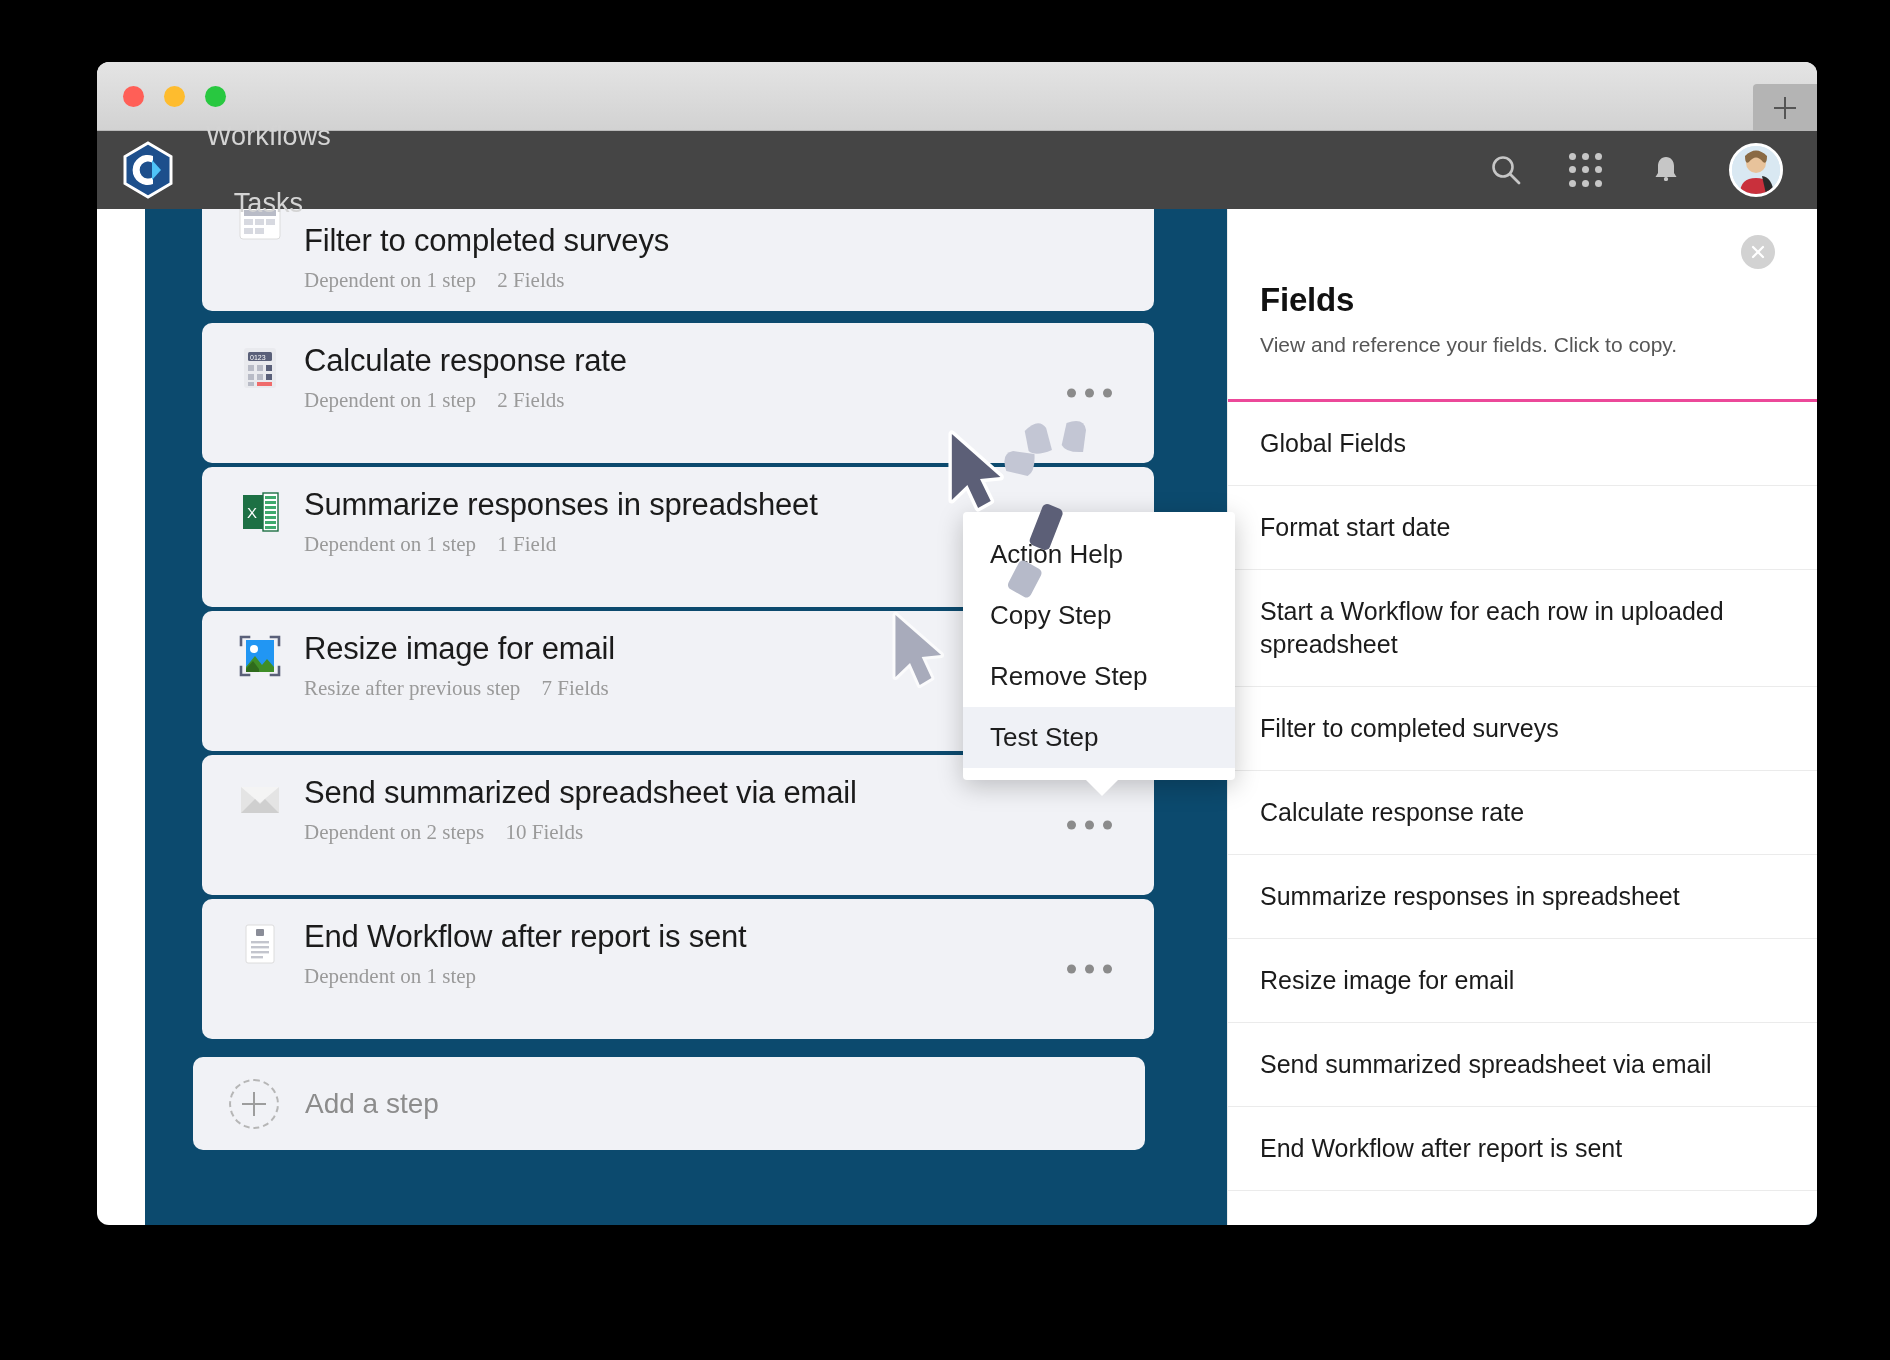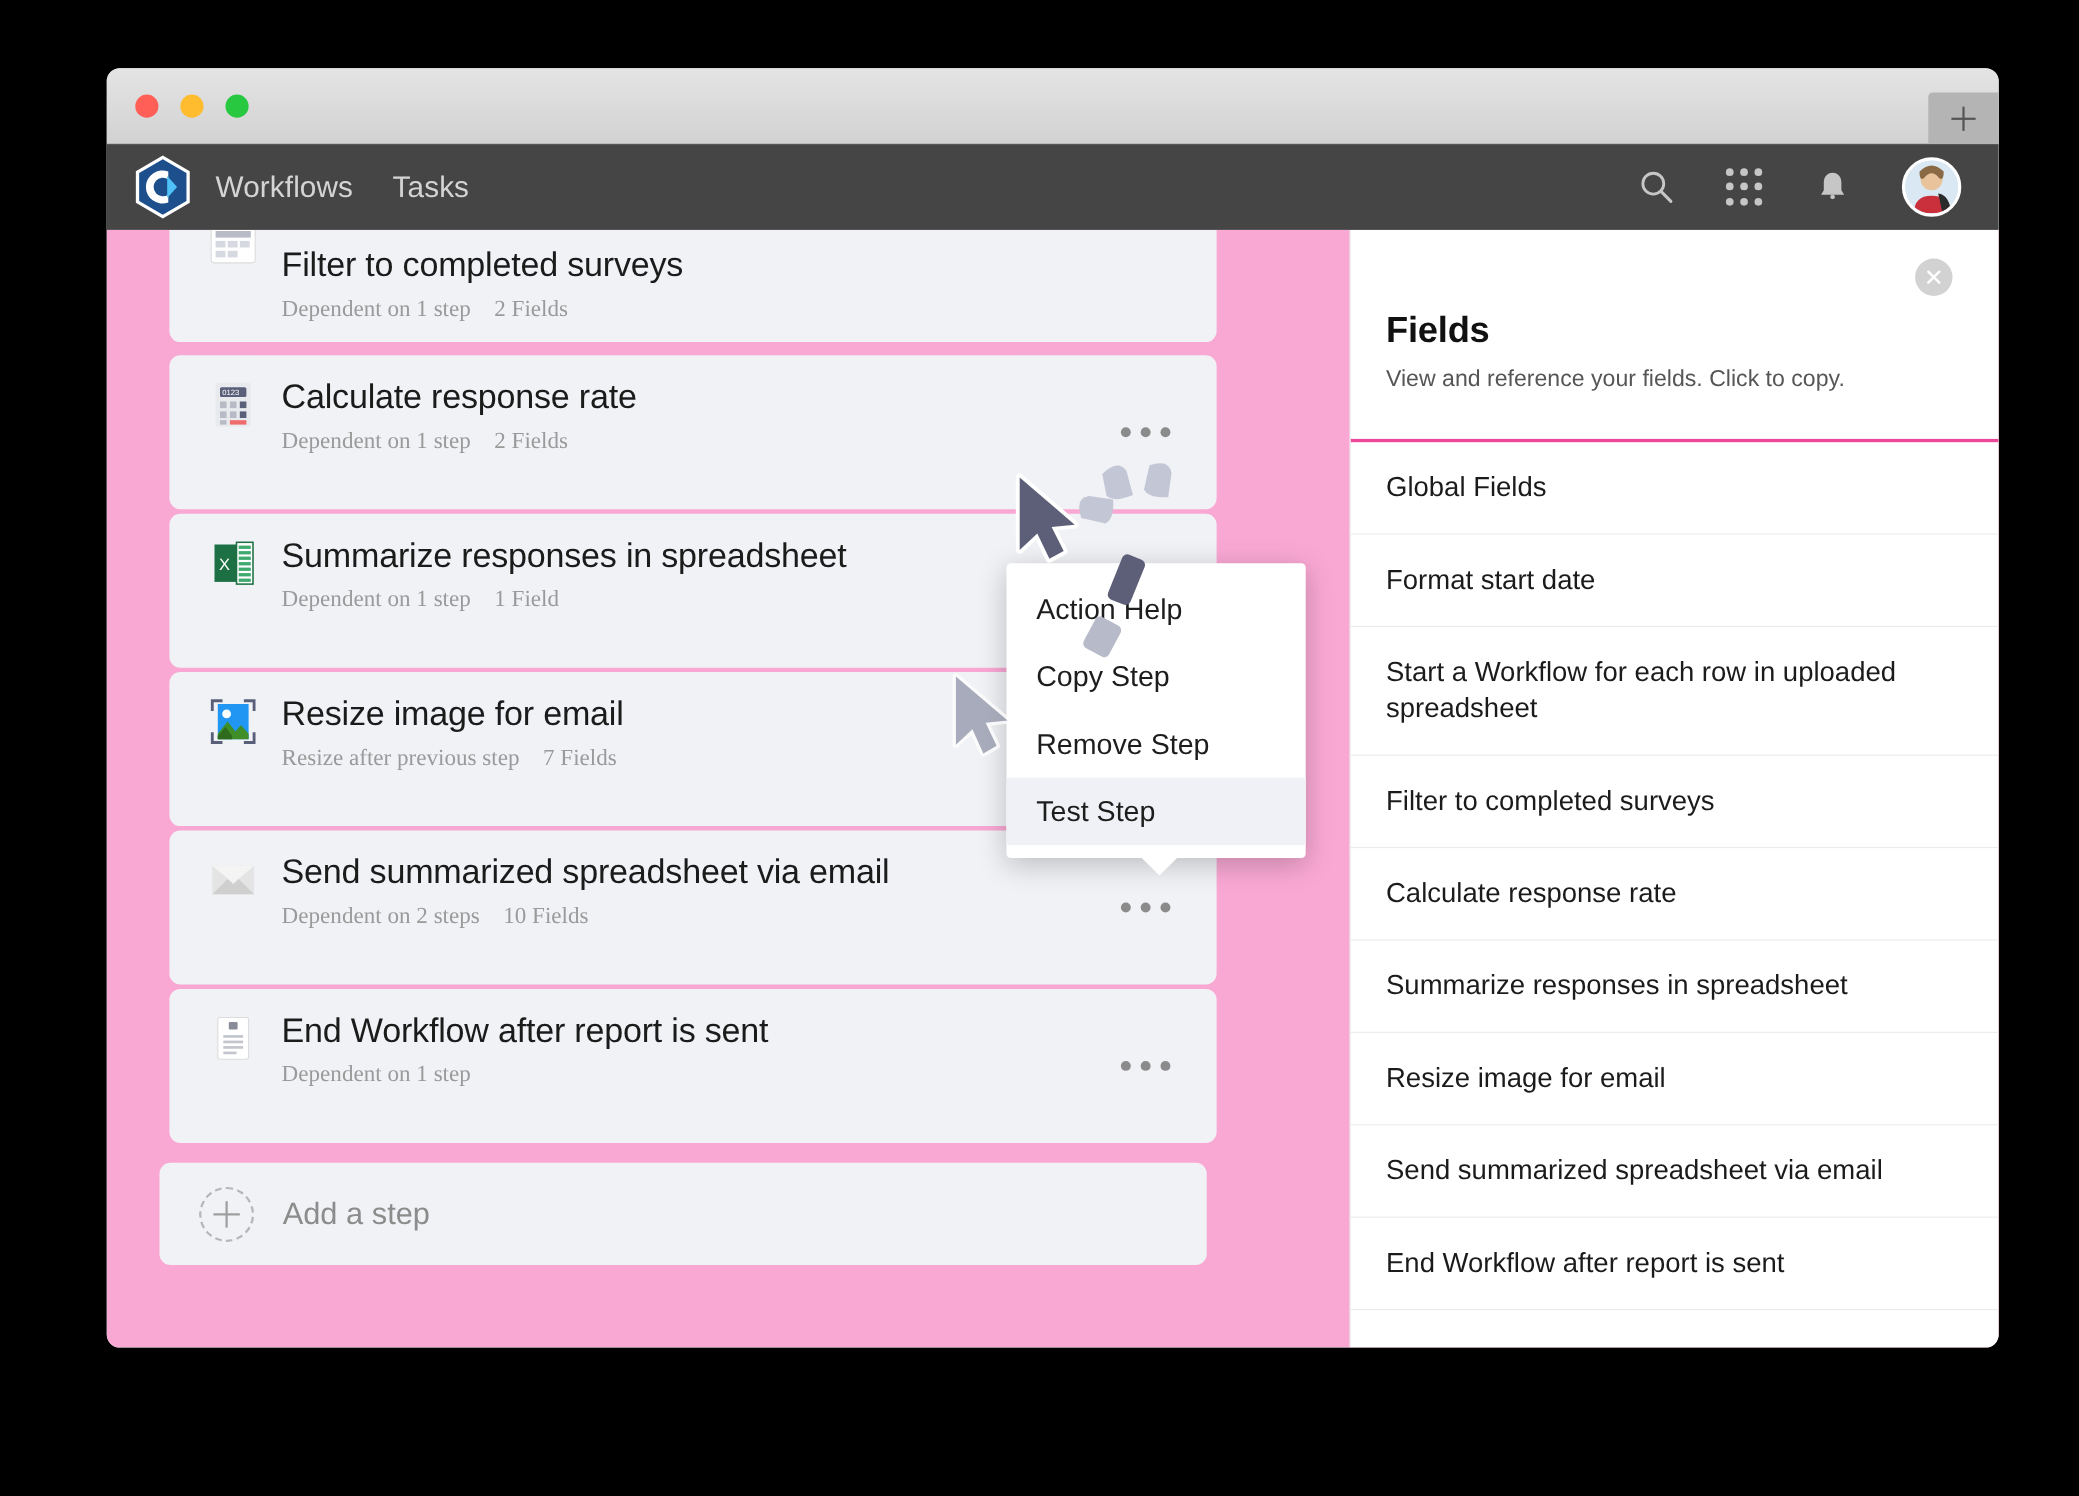--- a/index.html
+++ b/index.html
@@ -67,21 +67,22 @@
     background: #454545;
     display: flex;
     align-items: center;
     padding: 0 0 0 22px;
     z-index: 40;
   }
   #brand-logo { width: 58px; height: 58px; flex: 0 0 auto; }
 
   #main-nav {
     display: flex; align-items: center; gap: 36px;
-    margin-left: 19px;
+    margin-left: 29px;
+    flex-direction: column;
   }
   .nav-link {
     color: #d4d4d4;
     font-size: 27px;
     letter-spacing: 0.1px;
     cursor: pointer;
     white-space: nowrap;
   }
 
   #header-actions {
@@ -98,22 +99,23 @@
     background: #cfe3f0;
     border: 3px solid #ffffff;
     overflow: hidden; position: relative; cursor: pointer;
   }
   #avatar svg { position: absolute; left: 0; top: 0; }
 
   
   #content {
     position: relative;
     height: calc(100% - 69px - 78px);
-    background: #f9a8d4;
+    background: #0c4a6e;
     overflow: hidden;
+    margin-left: 48px;
   }
 
   
   #steps-pane {
     position: absolute;
     left: 0; top: 0;
     width: 1130px; height: 100%;
     padding: 0 0 0 0;
     overflow: hidden;
   }

